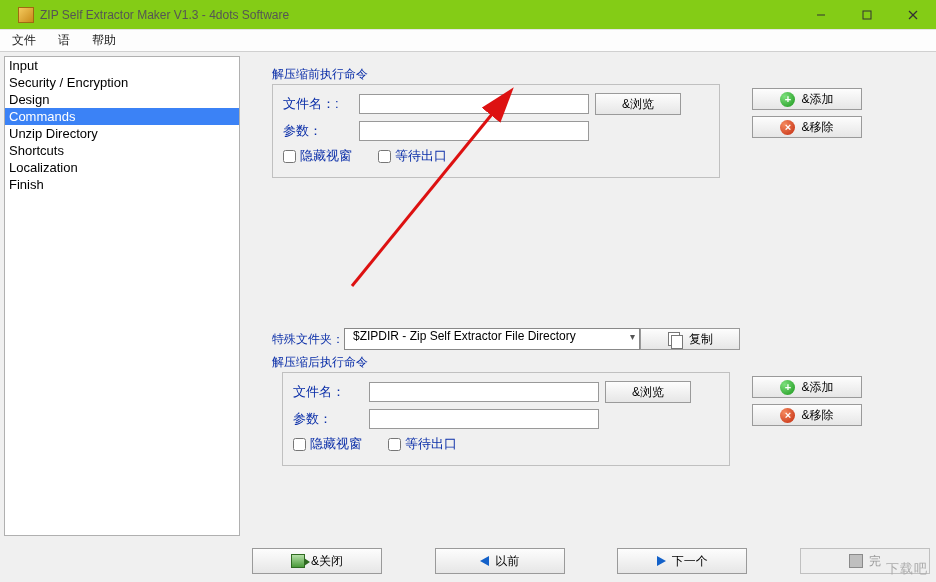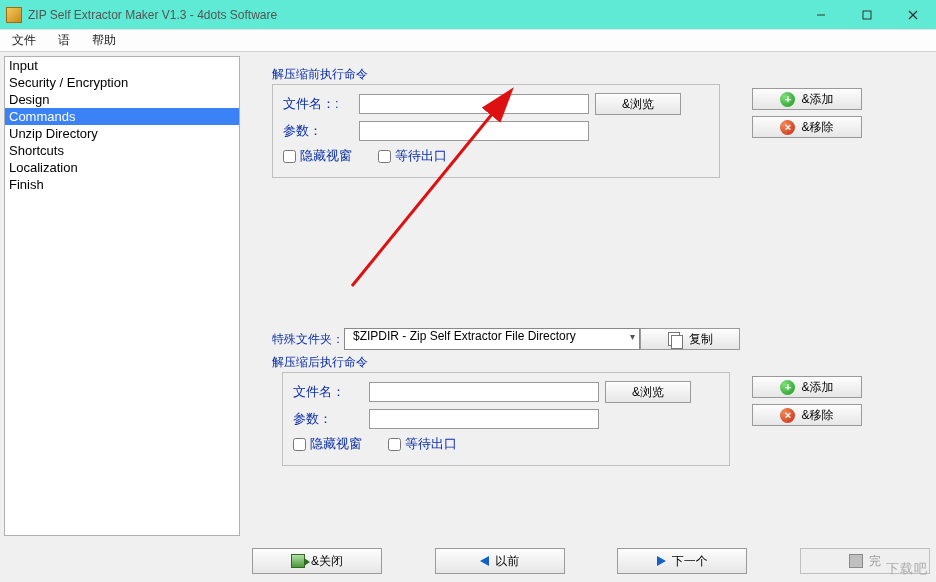--- a/index.html
+++ b/index.html
@@ -7,25 +7,25 @@
   font-family: "Microsoft YaHei", "Segoe UI", Tahoma, sans-serif;
   font-size: 12px;
   background: #fff;
   width: 936px;
   height: 582px;
   overflow: hidden;
   position: relative;
 }
 .titlebar {
   height: 30px;
-  background: #5eead4;
+  background: #84cc16;
   border-bottom: 1px solid #e5e5e5;
   display: flex;
   align-items: center;
-  padding-left: 6px;
+  padding-left: 18px;
 }
 .titlebar .app-icon {
   width: 16px; height: 16px;
   background: linear-gradient(135deg,#f3c95c,#c98a1a);
   border:1px solid #a06a10;
   margin-right: 6px;
 }
 .titlebar .title-text { color: #555; font-size: 12px; flex: 1; }
 .win-controls { display: flex; height: 100%; }
 .win-btn { width: 46px; display:flex; align-items:center; justify-content:center; cursor:pointer; color:#333;}

